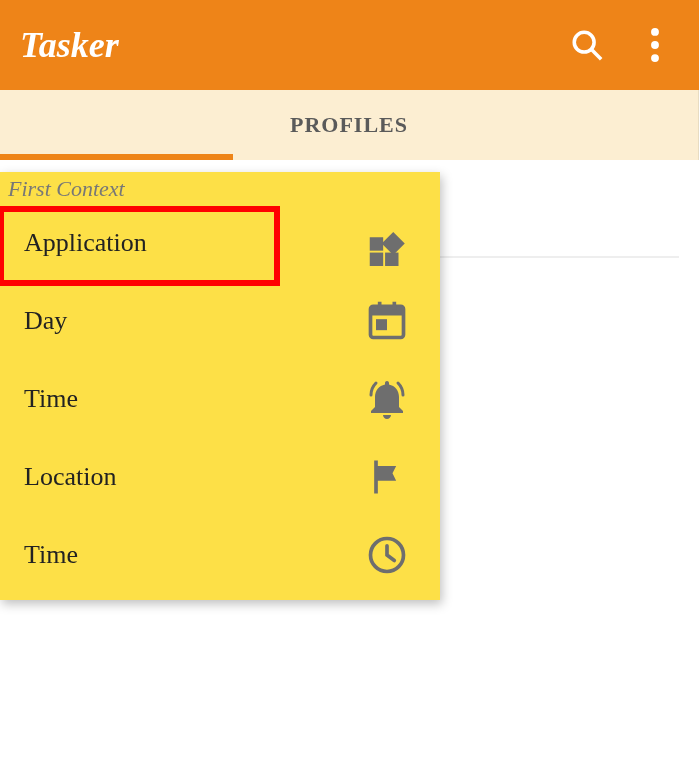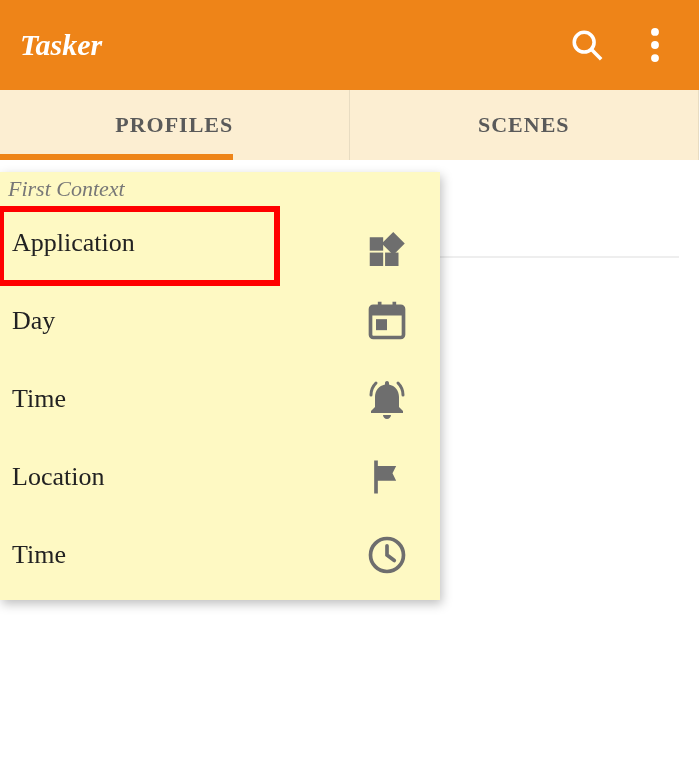--- a/index.html
+++ b/index.html
@@ -14,21 +14,21 @@
   .header {
     background: #ee8418;
     height: 90px;
     display: flex;
     align-items: center;
     padding: 0 20px;
     color: #fff;
   }
   .header-title {
     flex: 1;
-    font-size: 30px;
+    font-size: 36px;
     font-style: italic;
     font-weight: bold;
   }
   .header-icon {
     width: 48px;
     height: 48px;
     display: flex;
     align-items: center;
     justify-content: center;
     margin-left: 20px;
@@ -62,35 +62,35 @@
   .content {
     position: relative;
     height: calc(100% - 160px);
     background: #fff;
   }
   .menu {
     position: absolute;
     top: 12px;
     left: 0;
     width: 440px;
-    background: #fef9c3;
+    background: #fde047;
     box-shadow: 2px 4px 10px rgba(0,0,0,0.25);
     padding-bottom: 6px;
   }
   .menu-header {
     font-size: 22px;
     color: #777;
     padding: 4px 8px 2px 8px;
     font-style: italic;
   }
   .menu-item {
     display: flex;
     align-items: center;
     justify-content: space-between;
-    padding: 18px 28px 18px 12px;
+    padding: 18px 28px 18px 24px;
     font-size: 26px;
     color: #222;
     height: 78px;
   }
   .menu-item .icon-slot {
     width: 50px;
     height: 50px;
     display: flex;
     align-items: center;
     justify-content: center;
@@ -129,21 +129,20 @@
     <svg width="8" height="34" viewBox="0 0 6 26" fill="#fff">
       <circle cx="3" cy="3" r="3"></circle>
       <circle cx="3" cy="13" r="3"></circle>
       <circle cx="3" cy="23" r="3"></circle>
     </svg>
   </div>
 </div>
 
 <div class="tabs">
   <div class="tab">PROFILES</div>
-  <div class="tab">SCENES</div>
   <div class="tab-indicator"></div>
 </div>
 
 <div class="content">
   <div class="divider"></div>
 
   <div class="menu">
     <div class="menu-header">First Context</div>
 
     <div class="menu-item">

